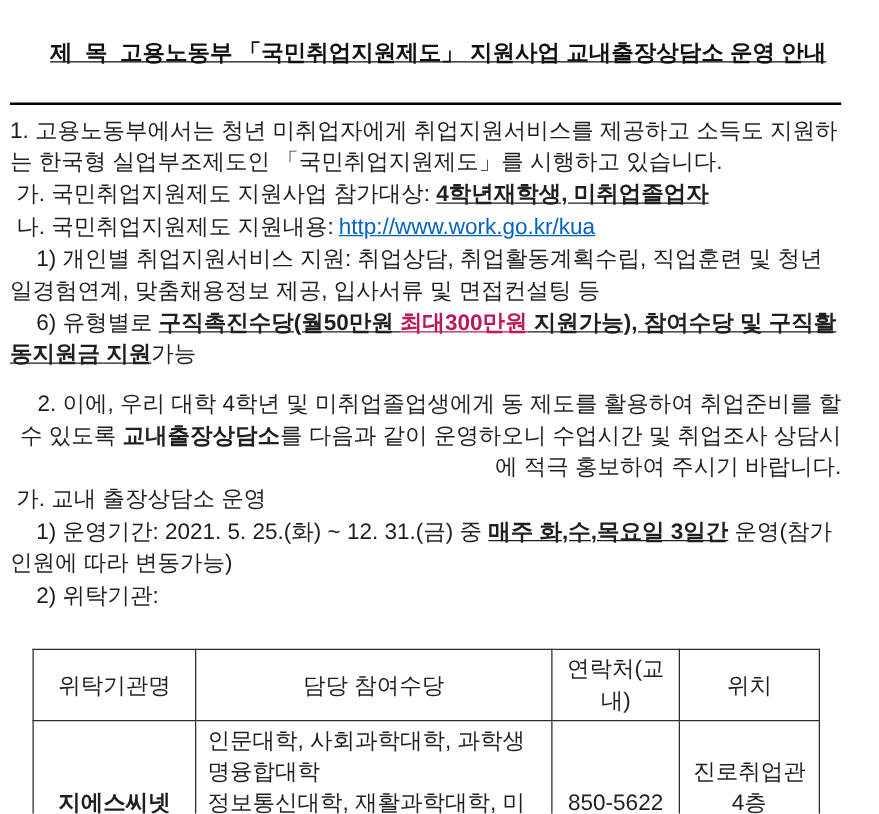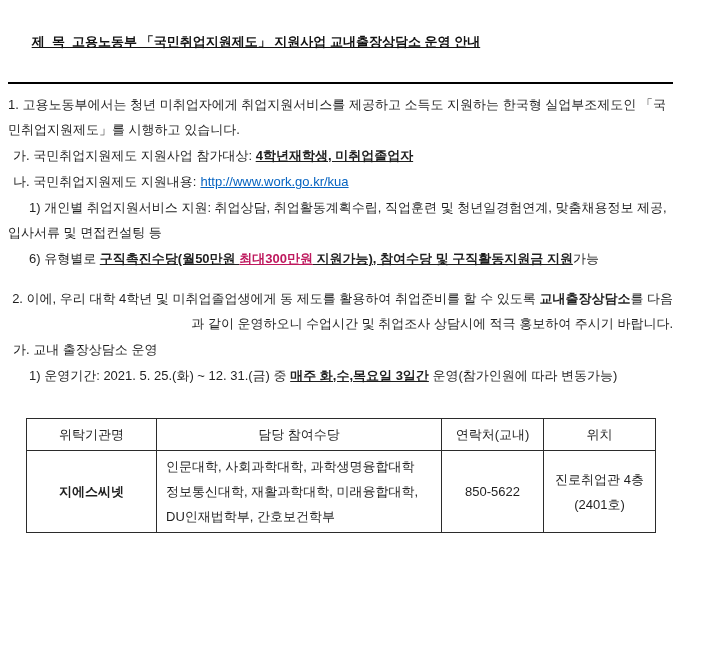--- a/index.html
+++ b/index.html
@@ -4,21 +4,21 @@
 <style>
   * { margin: 0; padding: 0; box-sizing: border-box; }
   html, body { background: #ffffff; }
   .screen {
     position: relative;
     width: 703px;
     height: 651px;
     overflow: hidden;
     background: #ffffff;
     font-family: "Liberation Sans", "DejaVu Sans", sans-serif;
-    font-size: 13px;
+    font-size: 18px;
     color: #1f1f1f;
     line-height: 24px;
   }
   .page { padding: 5px 30px 0 8px; }
 
   
   .title-block {
     padding: 1px 0 4px 2px;
     border-bottom: 2.5px solid #000;
     margin-bottom: 8px;
@@ -93,20 +93,21 @@
     <p class="para line-item">1) 개인별 취업지원서비스 지원: 취업상담, 취업활동계획수립, 직업훈련 및 청년일경험연계, 맞춤채용정보 제공, 입사서류 및 면접컨설팅 등</p>
 
     <p class="para line-item"><span>6) 유형별로 </span><span class="run-b run-u">구직촉진수당(월50만원 </span><span class="run-b run-u run-red">최대300만원</span><span class="run-b run-u"> 지원가능), 참여수당 및 구직활동지원금 지원</span><span>가능</span></p>
 
     <p class="para sect2"><span>2. 이에, 우리 대학 4학년 및 미취업졸업생에게 동 제도를 활용하여 취업준비를 할 수 있도록 </span><span class="run-b">교내출장상담소</span><span>를 다음과 같이 운영하오니 수업시간 및 취업조사 상담시에 적극 홍보하여 주시기 바랍니다.</span></p>
 
     <p class="para line-ga">가. 교내 출장상담소 운영</p>
 
     <p class="para line-item"><span>1) 운영기간: 2021. 5. 25.(화) ~ 12. 31.(금) 중 </span><span class="run-b run-u">매주 화,수,목요일 3일간</span><span> 운영(참가인원에 따라 변동가능)</span></p>
 
+    <p class="para line-item">2) 위탁기관:</p>
 
     <table class="org-table">
       <colgroup>
         <col class="col-name">
           <col class="col-dept">
           <col class="col-phone">
           <col class="col-loc">
       </colgroup>
       <thead>
         <tr>

